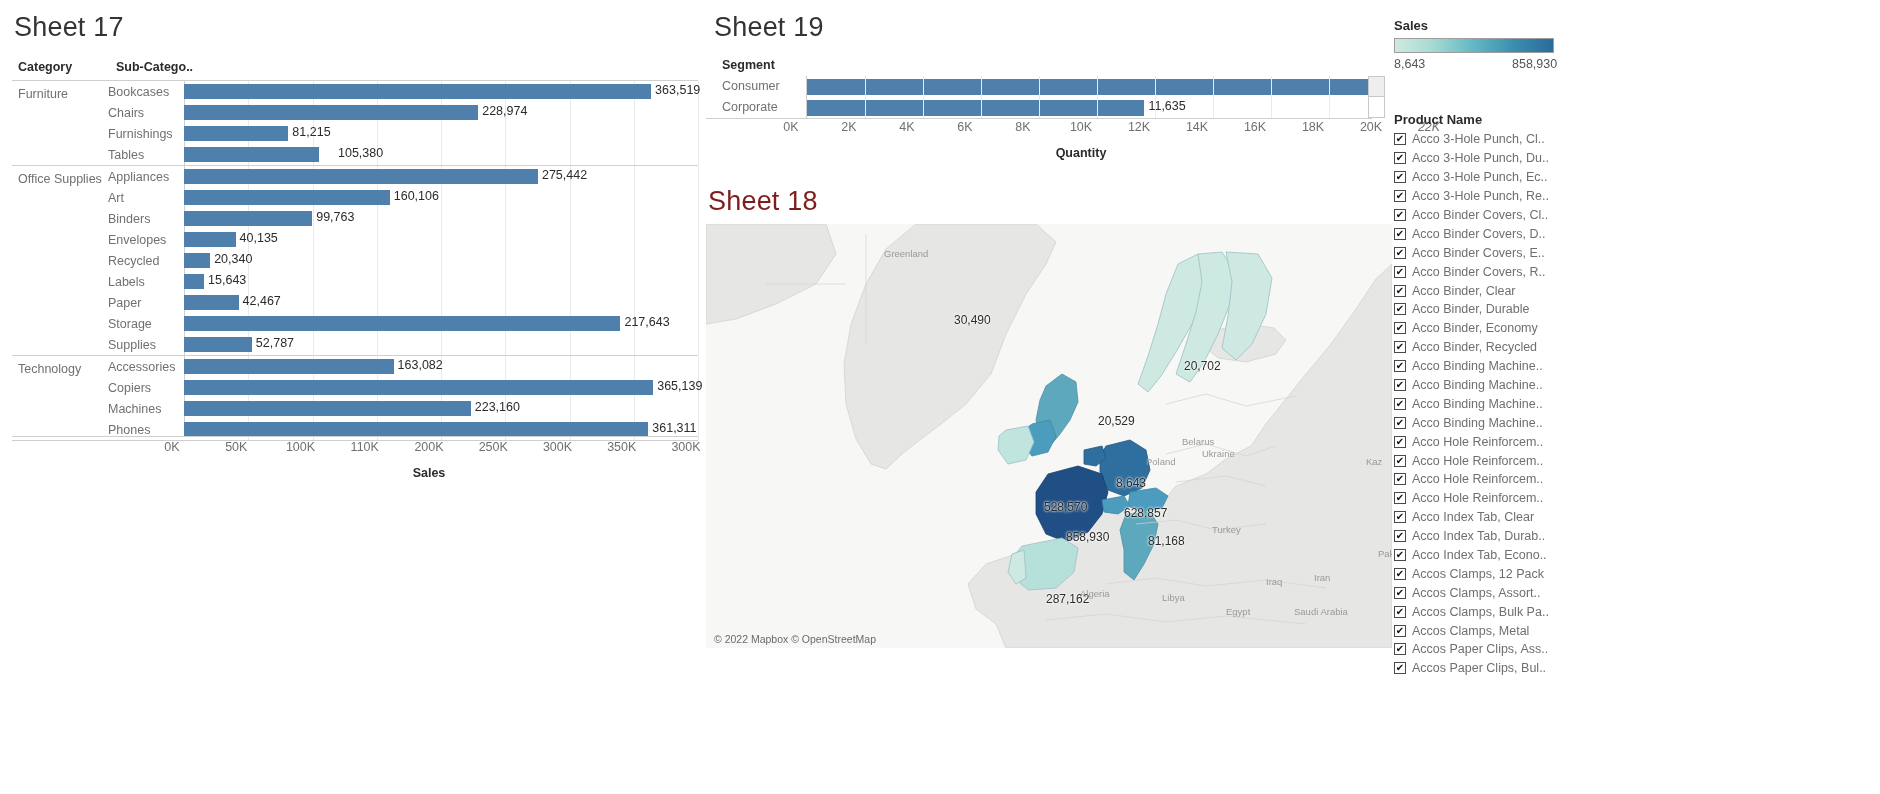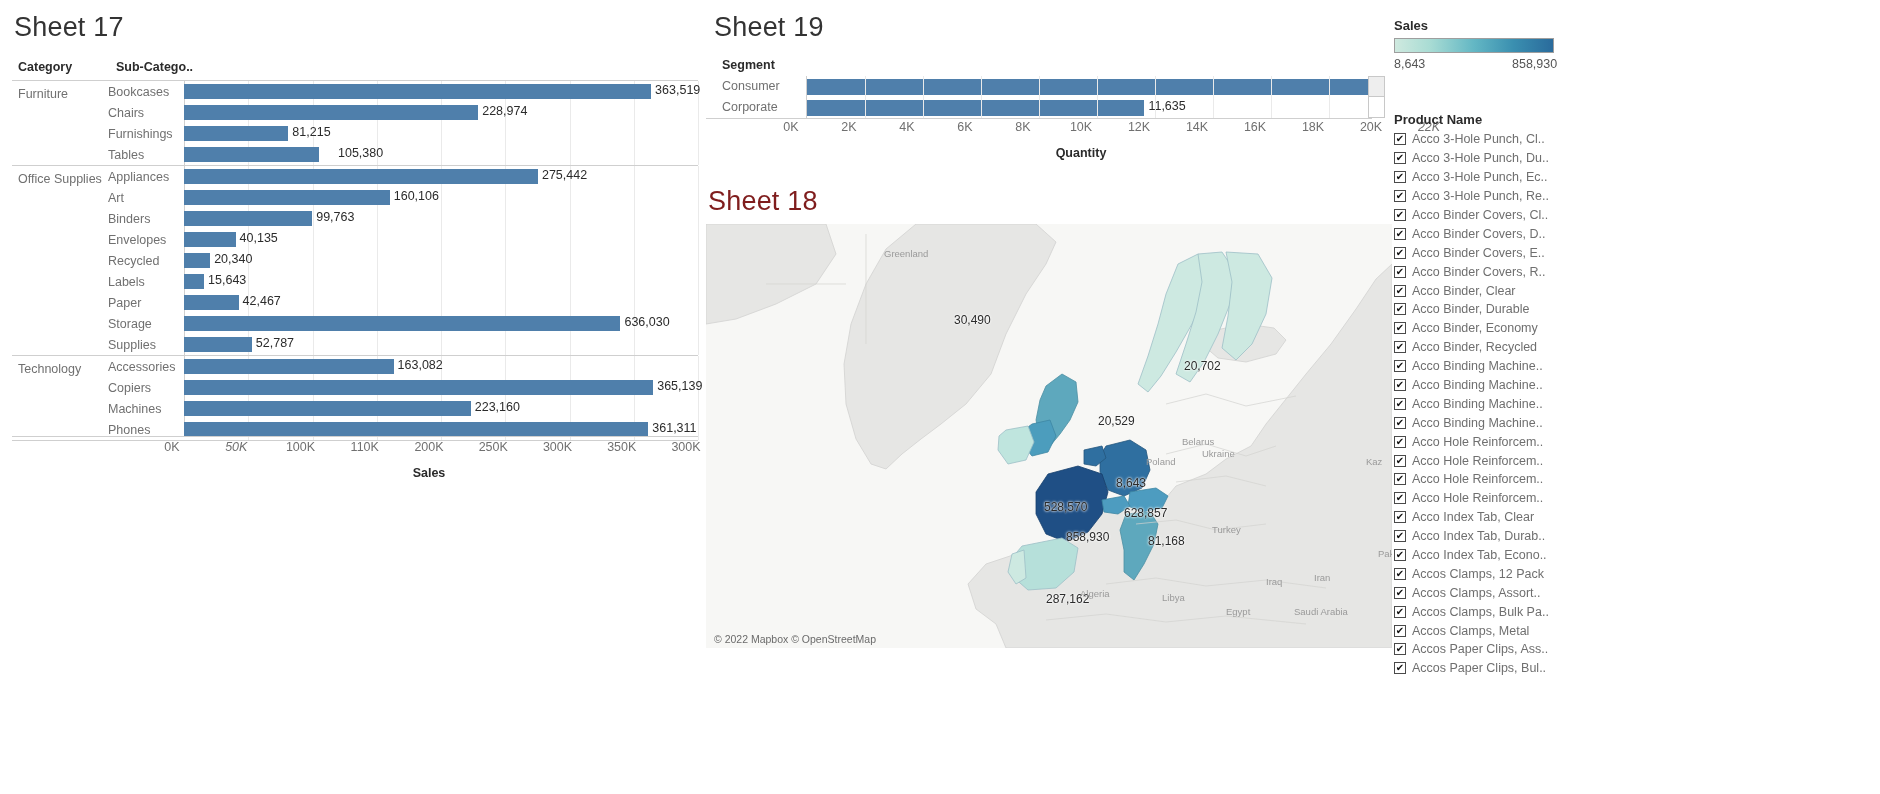--- a/index.html
+++ b/index.html
@@ -341,21 +341,21 @@
               <div class="bar-area">
                 <div class="gridline" style="left: 64.25px;"></div>
                 <div class="gridline" style="left: 128.5px;"></div>
                 <div class="gridline" style="left: 192.75px;"></div>
                 <div class="gridline" style="left: 257px;"></div>
                 <div class="gridline" style="left: 321.25px;"></div>
                 <div class="gridline" style="left: 385.5px;"></div>
                 <div class="gridline" style="left: 449.75px;"></div>
                 <div class="gridline" style="left: 514px;"></div>
                 <div class="bar" style="width: 436.484px;"></div>
-                <span class="bar-val" style="left: 440.484px;">636,030</span>
+                <span class="bar-val" style="left: 440.484px;">217,643</span>
               </div>
             </div>
             <div class="brow">
               <span class="sublab">Supplies</span>
               <div class="bar-area">
                 <div class="gridline" style="left: 64.25px;"></div>
                 <div class="gridline" style="left: 128.5px;"></div>
                 <div class="gridline" style="left: 192.75px;"></div>
                 <div class="gridline" style="left: 257px;"></div>
                 <div class="gridline" style="left: 321.25px;"></div>
@@ -431,21 +431,21 @@
                 <span class="bar-val" style="left: 468.285px;">361,311</span>
               </div>
             </div>
           </div>
         </div>
       </div>
 
     <div id="s17-axis-line"></div>
     <div id="s17-axis">
         <span class="tick" style="left: 0px;">0K</span>
-        <span class="tick" style="left: 64.25px; font-style: italic;">50K</span>
+        <span class="tick" style="left: 64.25px;">50K</span>
         <span class="tick" style="left: 128.5px;">100K</span>
         <span class="tick" style="left: 192.75px;">110K</span>
         <span class="tick" style="left: 257px;">200K</span>
         <span class="tick" style="left: 321.25px;">250K</span>
         <span class="tick" style="left: 385.5px;">300K</span>
         <span class="tick" style="left: 449.75px;">350K</span>
         <span class="tick" style="left: 514px;">300K</span>
       </div>
     <div id="s17-xtitle">Sales</div>
   </div>

